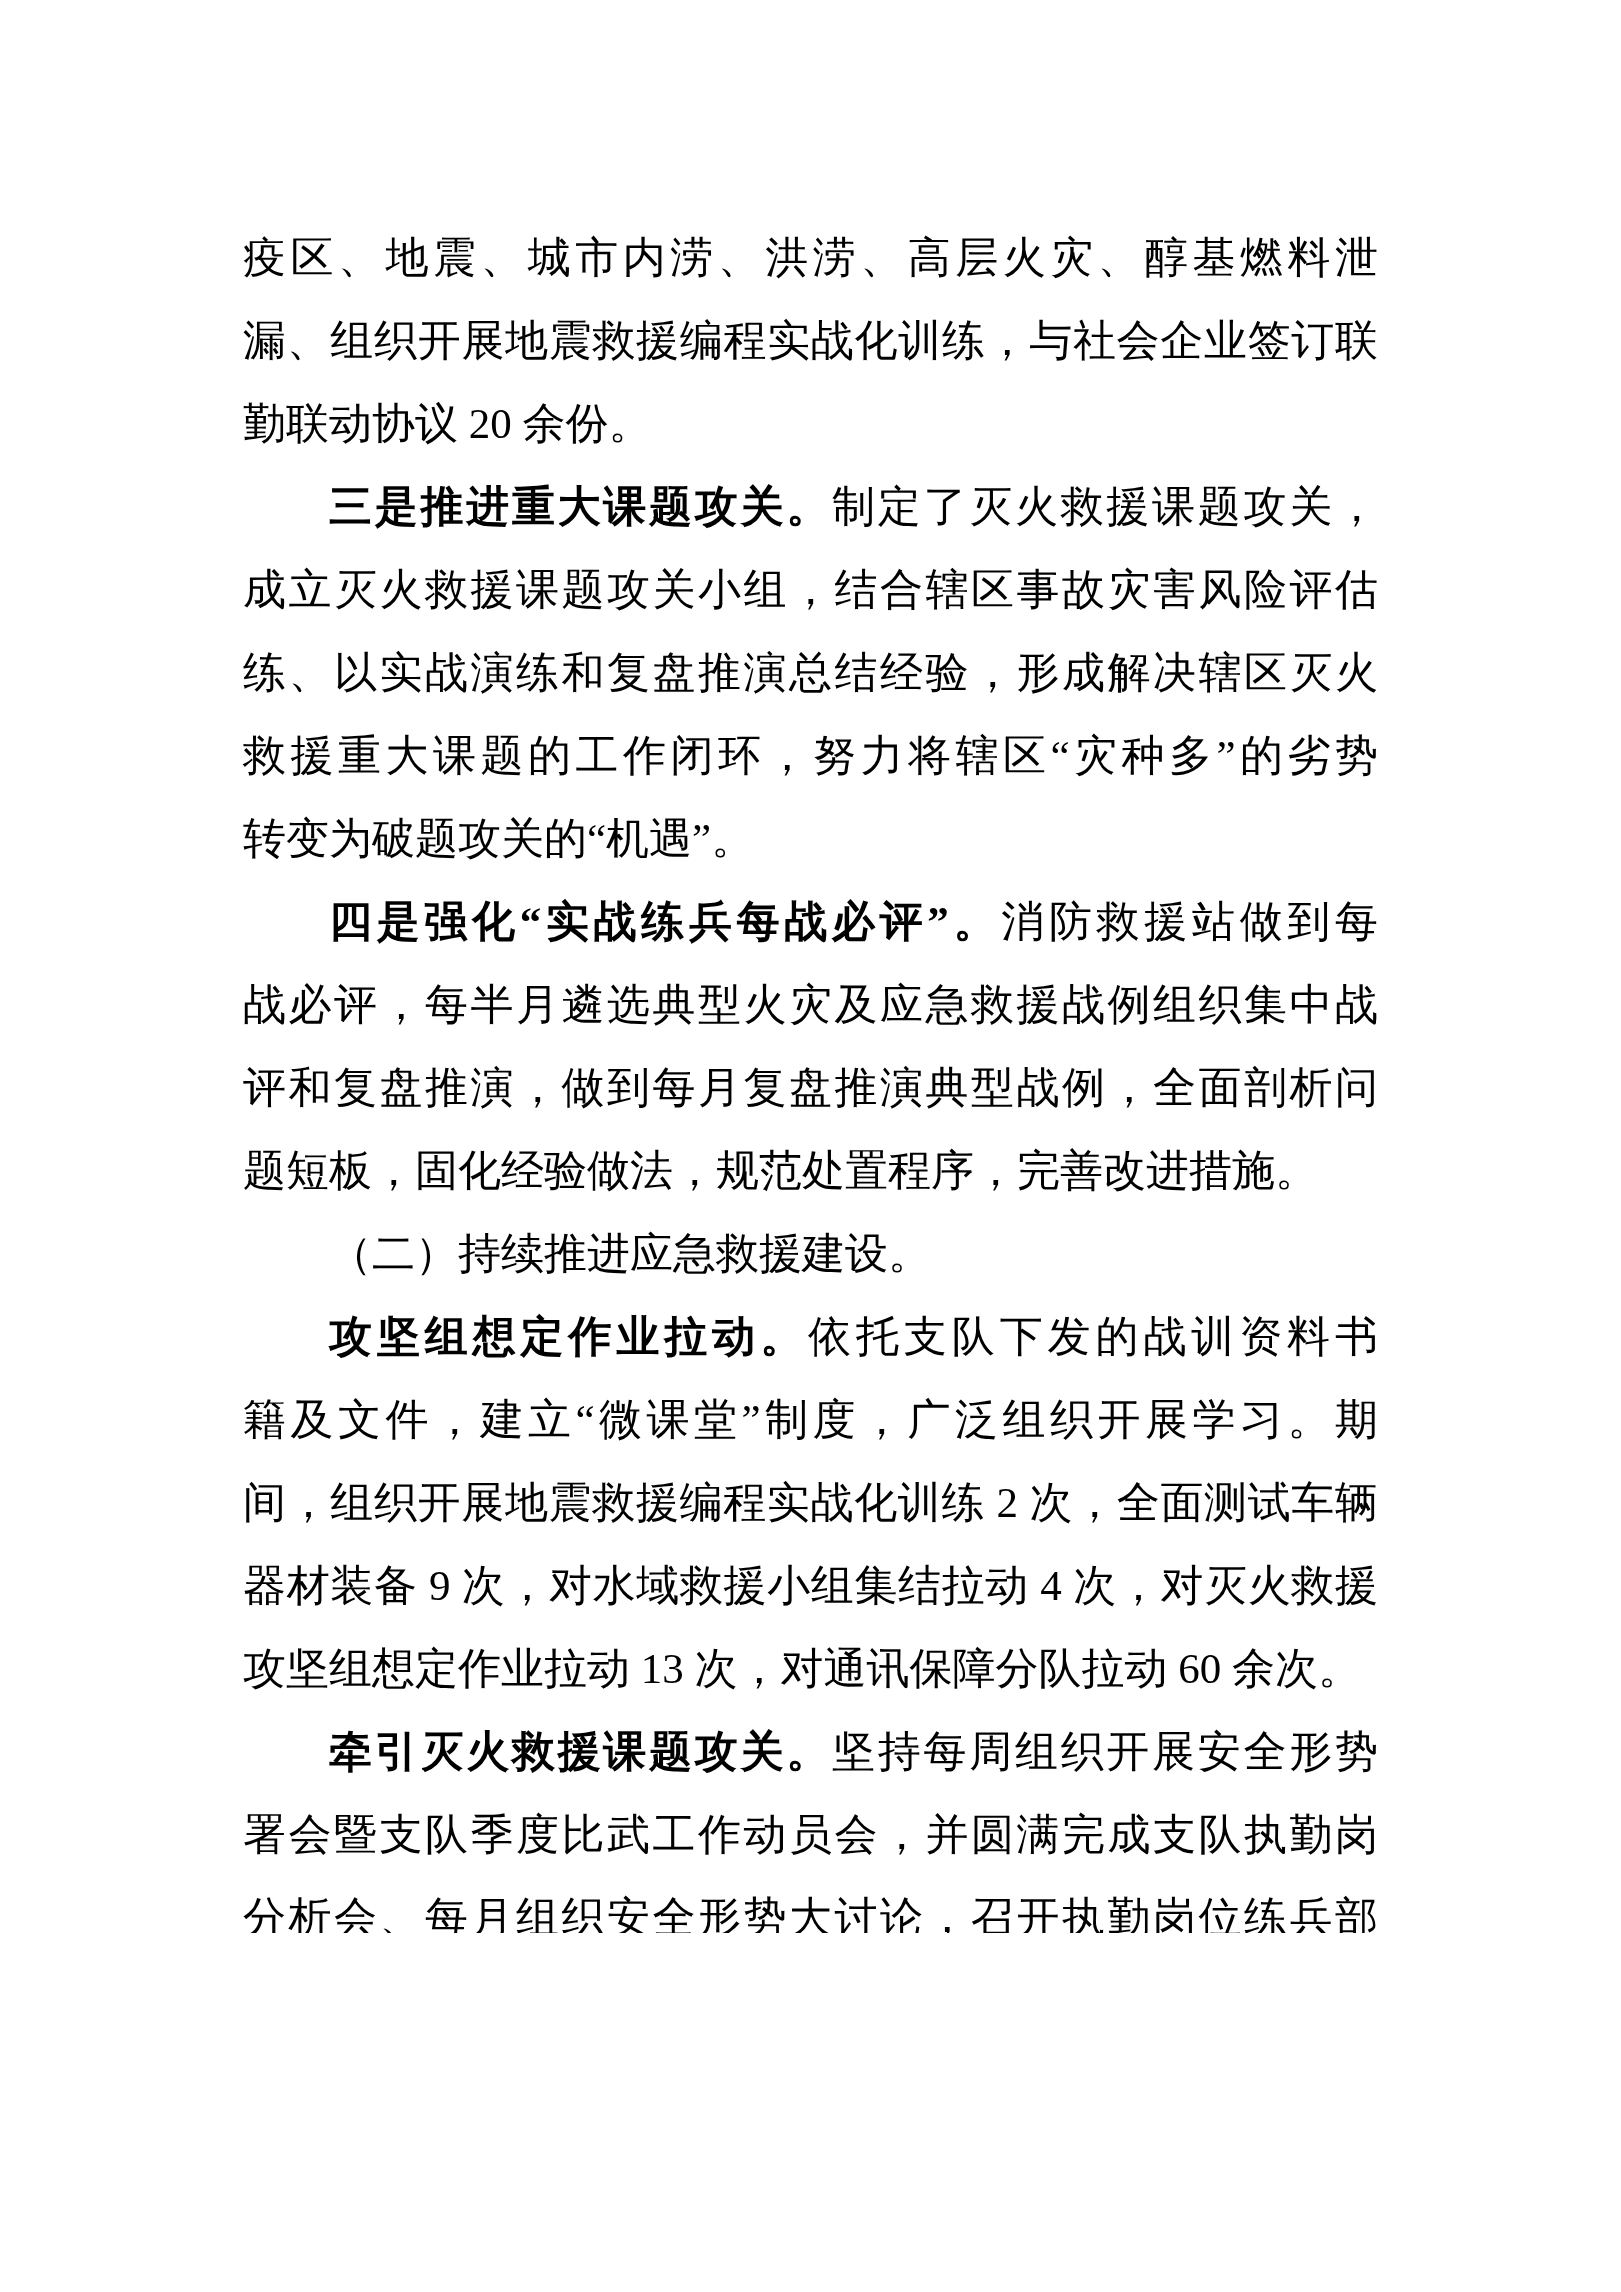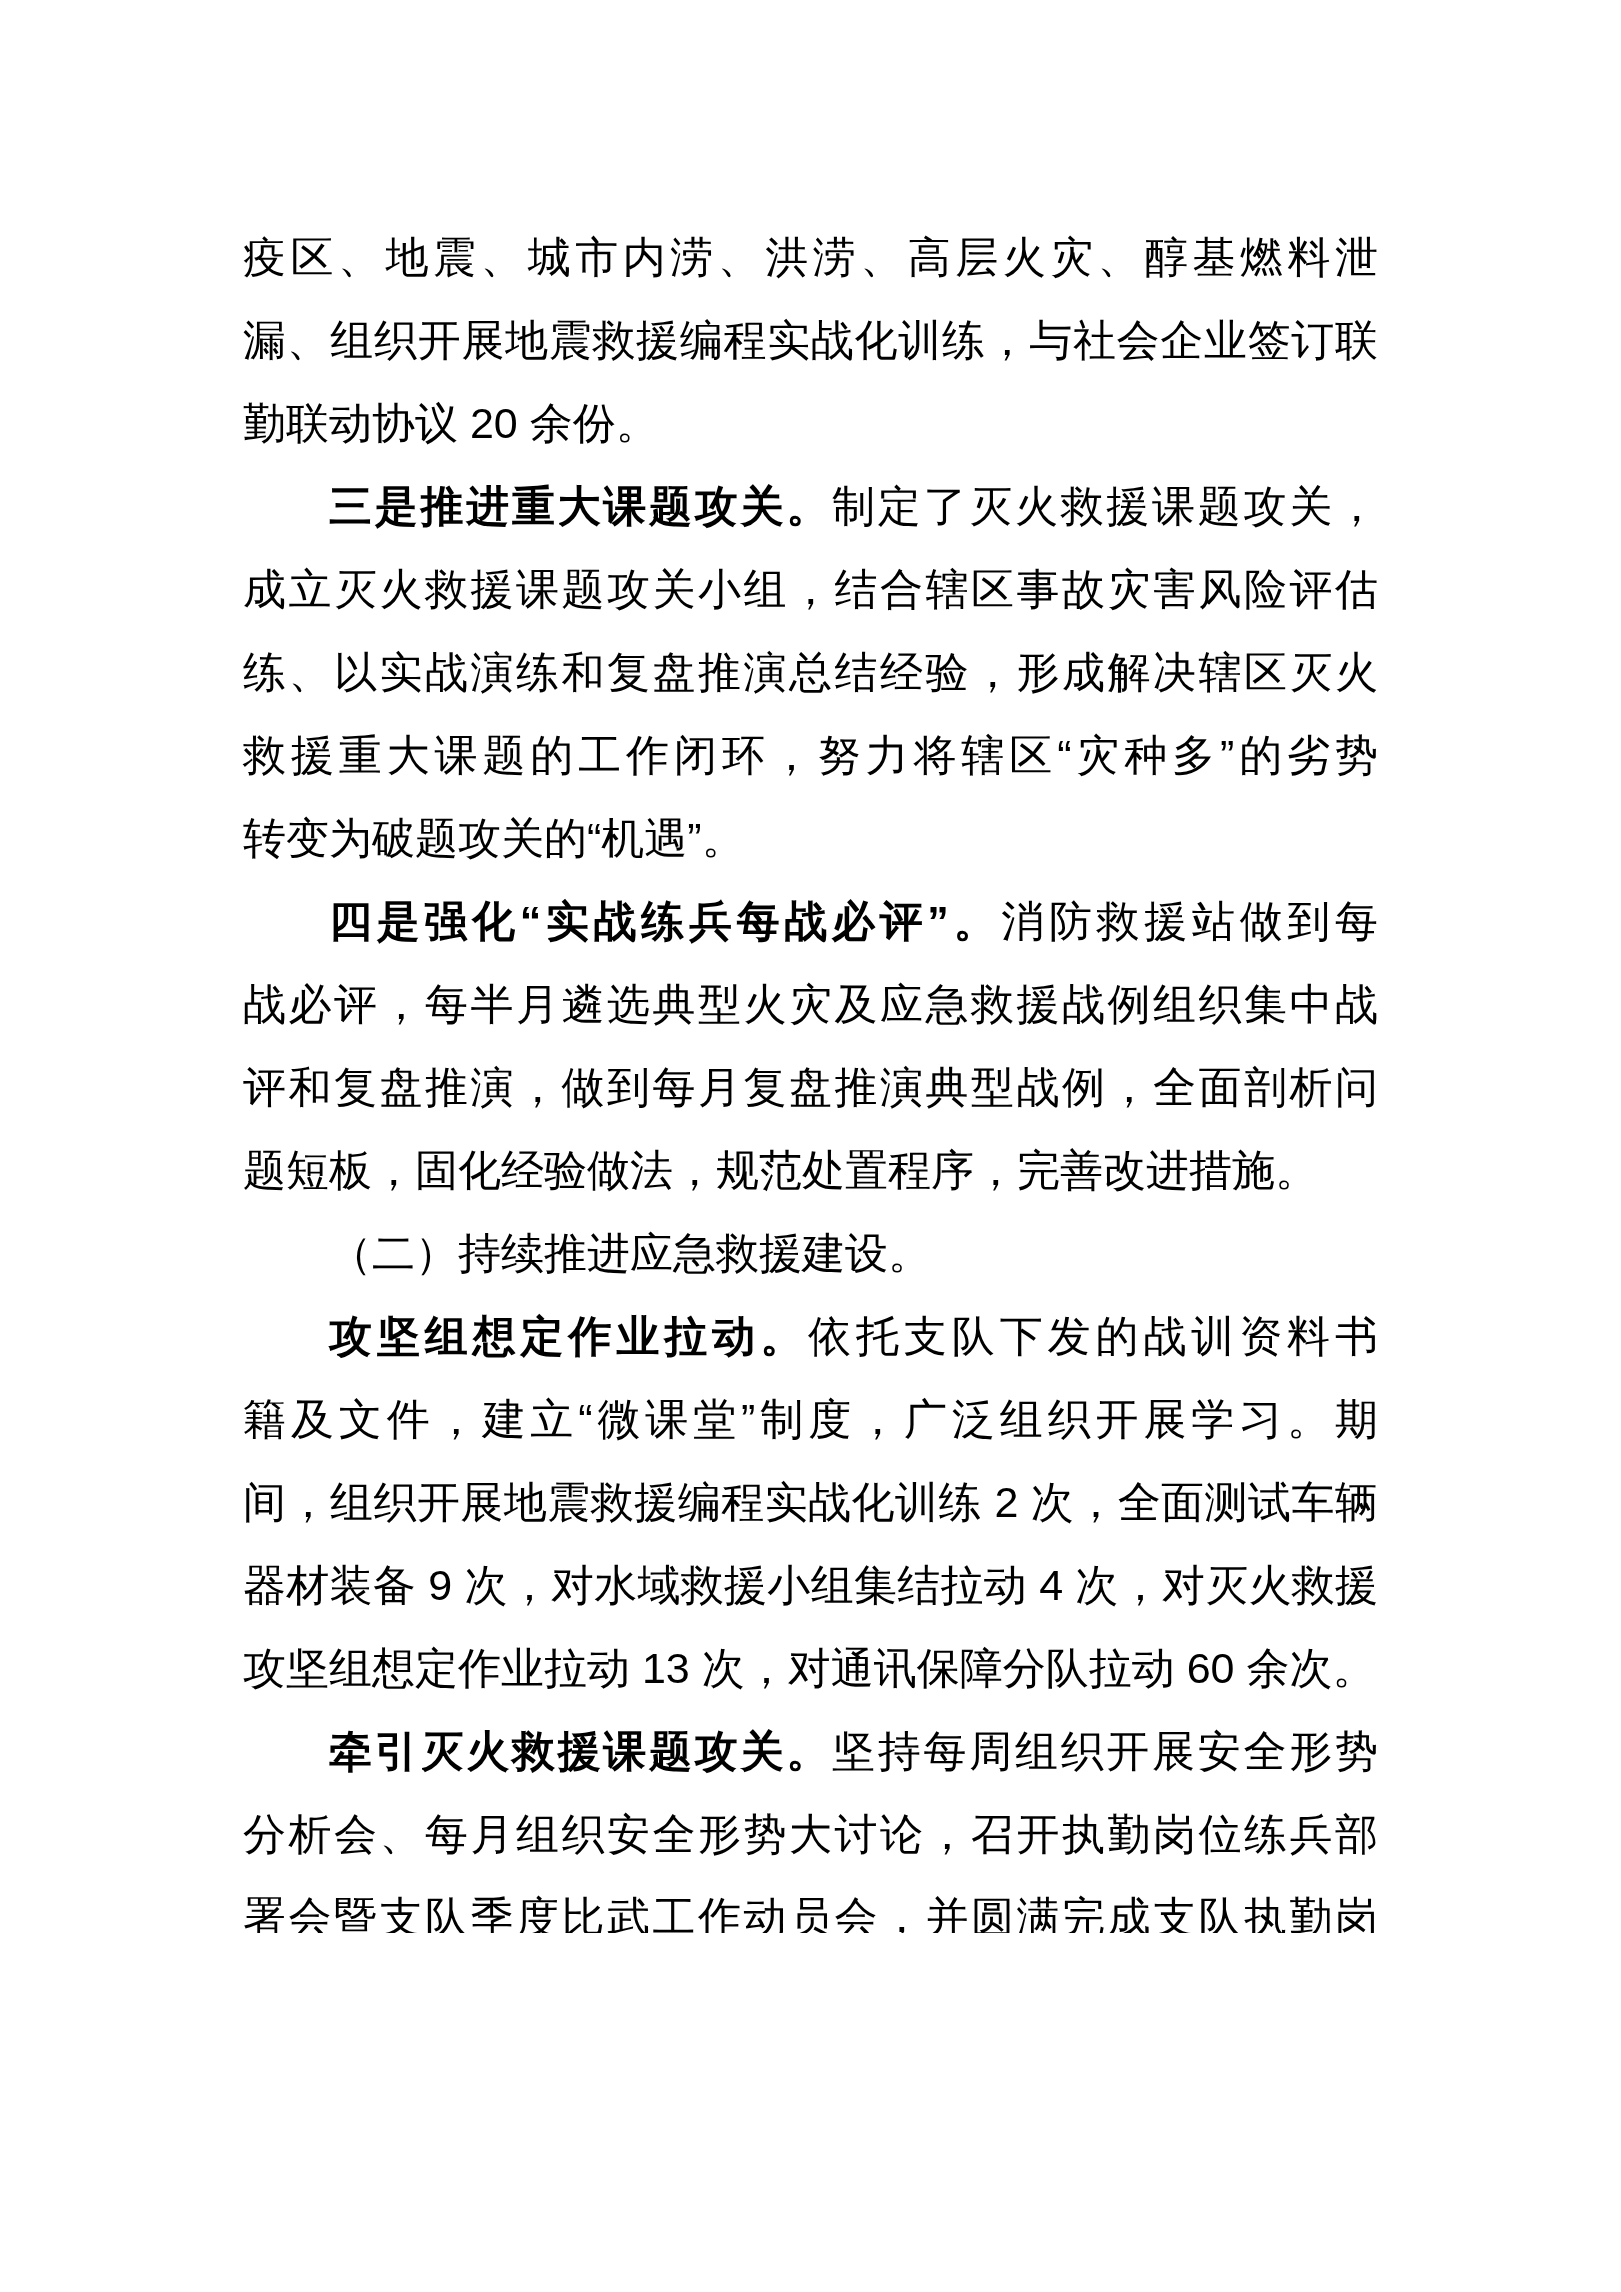--- a/index.html
+++ b/index.html
@@ -6,21 +6,21 @@
     margin: 0;
     padding: 0;
     background: #ffffff;
   }
   .page {
     position: relative;
     width: 1621px;
     height: 1933px;
     background: #ffffff;
     overflow: hidden;
-    font-family: Liberation Sans, sans-serif;
+    font-family: Liberation Serif, serif;
     color: #000000;
   }
   .doc {
     position: absolute;
     left: 243px;
     top: 216px;
     width: 1135px;
   }
   .paragraph {
     margin: 0;
@@ -73,18 +73,18 @@
       </div>
       <div class="paragraph">
         <div class="line j indent"><b>攻坚组想定作业拉动。</b><span>依托支队下发的战训资料书</span></div>
         <div class="line j"><span>籍及文件，建立“微课堂”制度，广泛组织开展学习。期</span></div>
         <div class="line j"><span>间，组织开展地震救援编程实战化训练 2 次，全面测试车辆</span></div>
         <div class="line j"><span>器材装备 9 次，对水域救援小组集结拉动 4 次，对灭火救援</span></div>
         <div class="line"><span>攻坚组想定作业拉动 13 次，对通讯保障分队拉动 60 余次。</span></div>
       </div>
       <div class="paragraph">
         <div class="line j indent"><b>牵引灭火救援课题攻关。</b><span>坚持每周组织开展安全形势</span></div>
+        <div class="line j"><span>署会暨支队季度比武工作动员会，并圆满完成支队执勤岗</span></div>
         <div class="line j"><span>分析会、每月组织安全形势大讨论，召开执勤岗位练兵部</span></div>
-        <div class="line j"><span>署会暨支队季度比武工作动员会，并圆满完成支队执勤岗</span></div>
       </div>
     </div>
 </div>
 
 
 </body></html>

